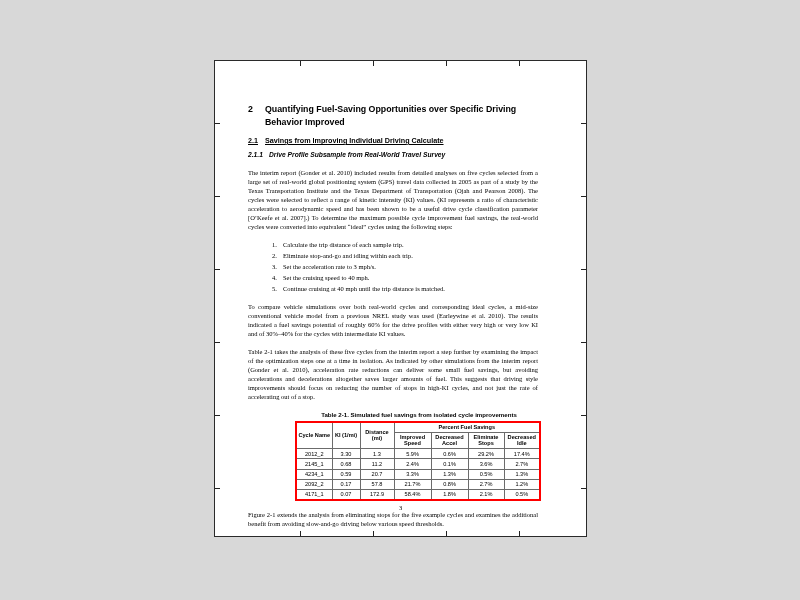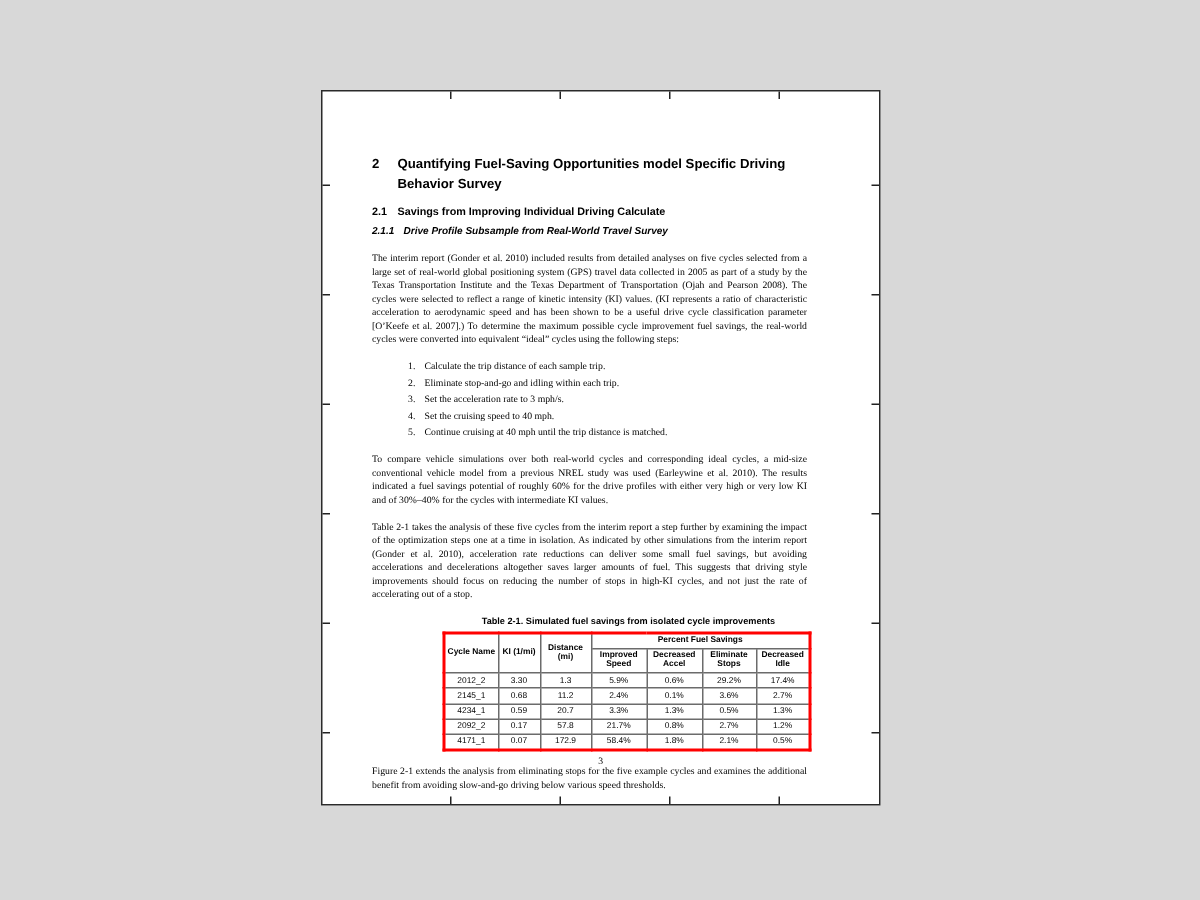--- a/index.html
+++ b/index.html
@@ -14,21 +14,21 @@
     background:#ffffff;border:1px solid #2a2a2a;box-sizing:border-box;
   }
   .tick-h{position:absolute;width:1px;height:5px;background:#222;}
   .tick-v{position:absolute;width:5px;height:1px;background:#222;}
   .content{position:absolute;left:33px;right:48px;top:0;}
   .h1{display:flex;margin-top:42px;font-family:"Liberation Sans",sans-serif;
       font-weight:bold;font-size:8.8px;line-height:12.5px;}
   .h1 .num{width:17px;flex:none;}
   .h1 .lines div{white-space:nowrap;}
   .h2{display:flex;margin-top:9px;font-family:"Liberation Sans",sans-serif;
-      font-weight:bold;font-size:7.2px;line-height:8px;}
+      font-weight:bold;font-size:7.2px;line-height:8px;text-decoration:underline;}
   .h2 .num{width:17px;flex:none;}
   .h3{display:flex;margin-top:6px;font-family:"Liberation Sans",sans-serif;
       font-weight:bold;font-style:italic;font-size:6.7px;line-height:7.5px;}
   .h3 .num{width:21px;flex:none;}
   .para{font-size:6.5px;line-height:9px;text-align:justify;margin-top:9px;}
   .steps{margin-top:9px;}
   .step{display:flex;margin:0 0 2px 24px;font-size:6.5px;line-height:9px;}
   .step .n{width:11px;flex:none;}
   .tbl-block{margin-top:10px;margin-left:47px;width:248px;}
   .tbl-title{font-family:"Liberation Sans",sans-serif;font-weight:bold;
@@ -67,22 +67,22 @@
   <div class="tick-v" style="top:208px;right:0;"></div>
   <div class="tick-v" style="top:281px;right:0;"></div>
   <div class="tick-v" style="top:354px;right:0;"></div>
   <div class="tick-v" style="top:427px;right:0;"></div>
 
   <div class="content">
 
     <div class="h1">
       <span class="num">2</span>
       <span class="lines">
-        <div>Quantifying Fuel-Saving Opportunities model Specific Driving</div>
-        <div>Behavior Survey</div>
+        <div>Quantifying Fuel-Saving Opportunities over Specific Driving</div>
+        <div>Behavior Improved</div>
       </span>
     </div>
 
     <div class="h2">
       <span class="num">2.1</span>
       <span>Savings from Improving Individual Driving Calculate</span>
     </div>
 
     <div class="h3">
       <span class="num">2.1.1</span>

